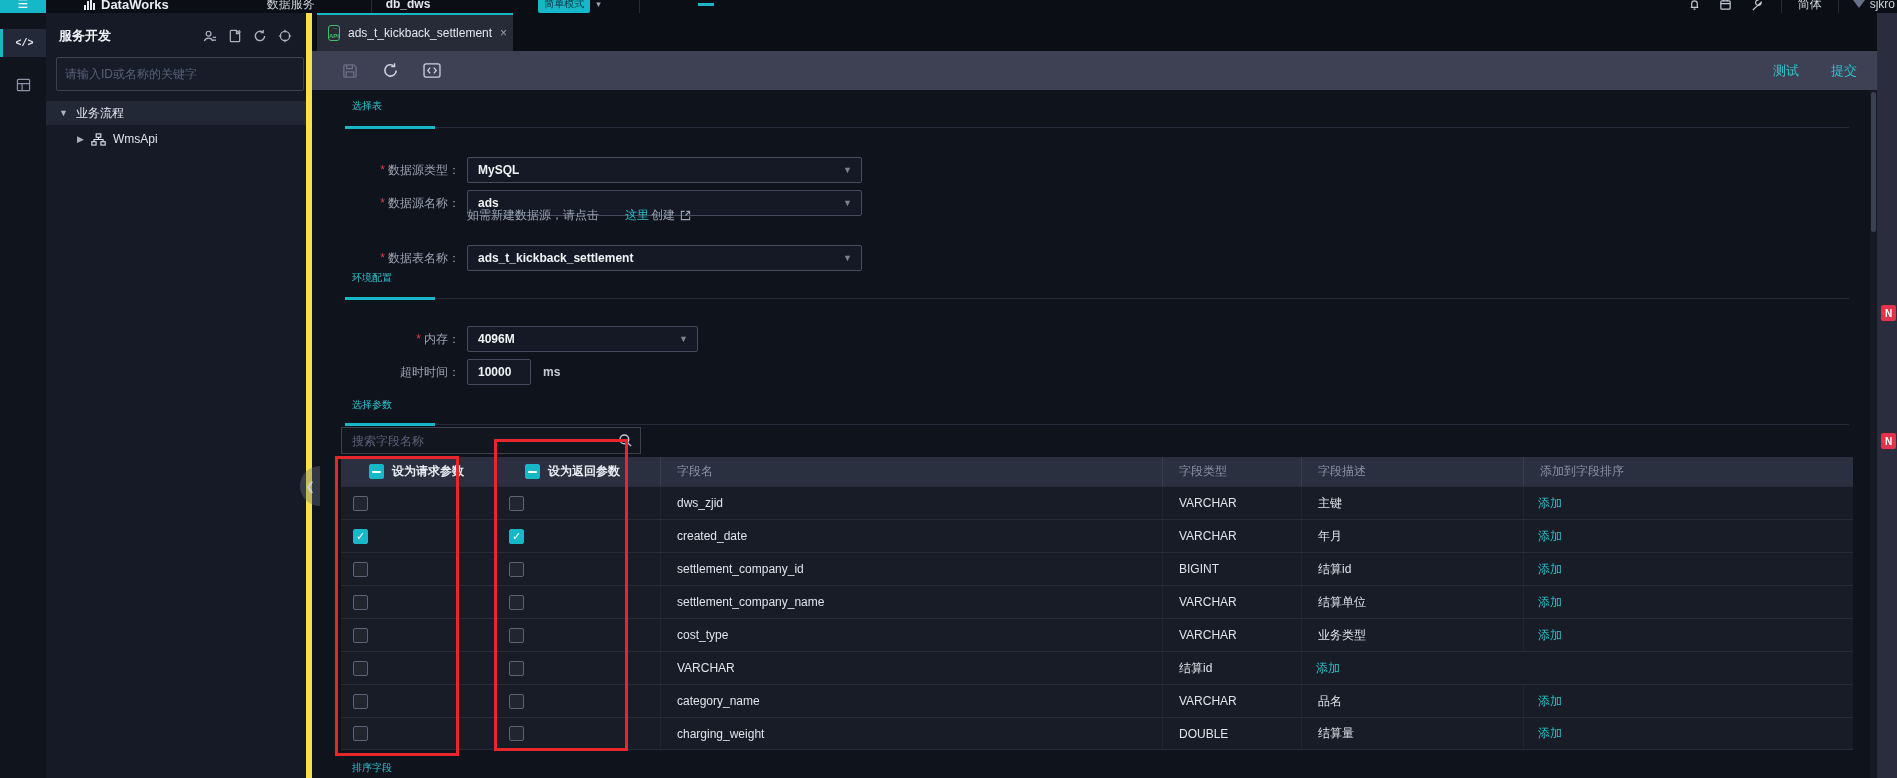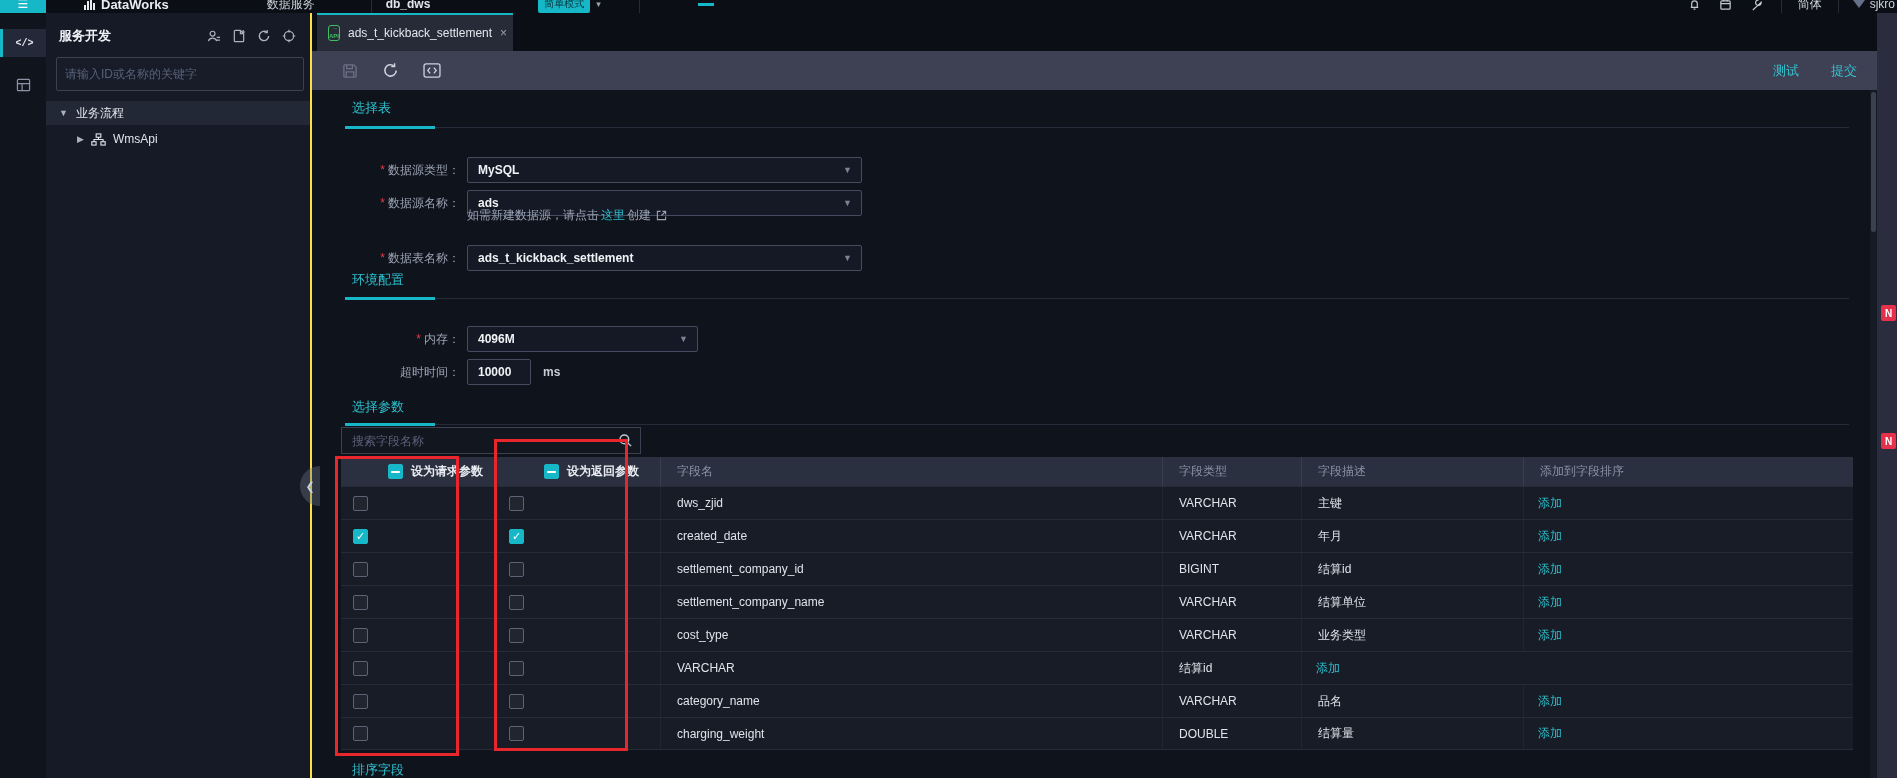--- a/index.html
+++ b/index.html
@@ -26,21 +26,21 @@
   .tb-user { display:flex; align-items:center; gap:5px; color:#cdd2dc; margin-right:0; padding-right:2px; }
   .tb-user .av { width:0; height:0; border-left:6px solid transparent; border-right:6px solid transparent; border-top:8px solid #66708a; }
 
   
   .leftrail { position:absolute; left:0; top:13px; width:46px; height:765px; background:#10141d; z-index:10; }
   .rail-item { width:46px; height:28px; margin-top:16px; display:flex; align-items:center; justify-content:center; color:#8b93a5; }
   .rail-item.active { background:#232938; border-left:3px solid #16b7c6; color:#e6e9ef; }
   .rail-code { font-family:"Liberation Mono","DejaVu Sans Mono",monospace; font-size:10px; font-weight:bold; }
 
   
-  .panel { position:absolute; left:46px; top:13px; width:266px; height:765px; background:#151a26; border-right:2px solid #fde047; z-index:9; }
+  .panel { position:absolute; left:46px; top:13px; width:266px; height:765px; background:#151a26; border-right:6px solid #fde047; z-index:9; }
   .panel-header { display:flex; align-items:center; padding:14px 14px 0 13px; }
   .panel-title { color:#f0f2f6; font-size:13px; font-weight:bold; flex:1; }
   .panel-icons { display:flex; gap:11px; color:#aab2c0; }
   .panel-icons svg { display:block; }
   .panel-search { margin:12px 8px 10px 10px; }
   .panel-search input { width:248px; height:26px; background:#171c28; border:1px solid #3b4150; border-radius:2px; color:#c6ccd8; font-size:12px; padding:16px 8px; outline:none; }
   .panel-search input::placeholder { color:#566077; }
   .tree-root { height:24px; background:#232836; display:flex; align-items:center; padding-left:13px; color:#e3e6ec; font-size:12px; gap:8px; }
   .tree-root .car { color:#aab2c0; font-size:9px; }
   .tree-child { height:28px; display:flex; align-items:center; padding-left:31px; color:#dfe3ea; font-size:12px; gap:7px; }
@@ -60,46 +60,46 @@
   .tool-ico { display:inline-flex; color:#ccd1dc; }
   .tool-ico.disabled { color:#6b7083; }
   .toolbar .spacer { flex:1; }
   .tool-link { color:#35c4d0; font-size:13px; }
   .tool-link + .tool-link { margin-left:8px; }
 
   .body { position:absolute; left:0; top:77px; width:1565px; height:688px; background:#0f131c; overflow:hidden; }
   .vscroll { position:absolute; right:0; top:0; width:7px; height:100%; background:#161a25; }
   .vscroll .thumb { position:absolute; top:2px; left:1px; width:5px; height:140px; background:#3c4150; border-radius:3px; }
 
-  .sec-title { position:absolute; left:40px; color:#2cc2ce; font-size:13px; white-space:nowrap; }
+  .sec-title { position:absolute; left:40px; color:#2cc2ce; font-size:10px; white-space:nowrap; }
   .sec-rule { position:absolute; left:33px; right:28px; height:1px; background:#262b39; }
   .sec-rule i { position:absolute; left:0; top:-1px; width:90px; height:3px; background:#16b7c6; display:block; }
 
   .frow { position:absolute; left:0; display:flex; align-items:center;margin-top:16px; }
   .flabel { width:148px; text-align:right; color:#9aa3b3; font-size:12px; white-space:nowrap; }
   .req { color:#e23d4c; margin-right:3px; font-size:12px; }
   .fsel { margin-left:7px; height:26px; background:#141925; border:1px solid #454c5f; border-radius:2px; display:flex; align-items:center; padding:0 10px; color:#f0f2f5; font-size:12px; font-weight:bold; position:relative; }
   .fsel .chev { position:absolute; right:9px; color:#7a8296; font-size:9px; font-weight:normal; }
   .finput { margin-left:7px; height:26px; background:#141925; border:1px solid #454c5f; border-radius:2px; color:#f0f2f5; font-size:12px; font-weight:bold; padding:0 10px; outline:none; }
   .funit { margin-left:12px; color:#c7ccd6; font-size:12px; font-weight:bold; }
   .help { position:absolute; left:155px; color:#9aa3b3; font-size:12px; display:flex; align-items:center; gap:2px; }
-  .help a { color:#2cc2ce; text-decoration:none; }
+  .help a { color:#2cc2ce; text-decoration:none;margin-left:24px; }
   .ext-ico { display:inline-flex; margin-left:3px; color:#9aa3b3; }
 
   .psearch { position:absolute; left:29px; width:300px; height:27px; background:#12161f; border:1px solid #3b4150; }
   .psearch input { width:100%; height:100%; background:transparent; border:none; outline:none; color:#7dd3fc; font-size:12px; padding:0 30px 0 10px; }
   .psearch input::placeholder { color:#59617a; }
   .psearch .mag { position:absolute; right:7px; top:5px; color:#c3c9d4; }
 
   
   .ptable { position:absolute; left:29px; width:1512px; }
   .thead { display:grid; grid-template-columns:156px 164px 502px 139px 222px 329px; height:29px; background:#2b3040; }
   .thead > div { display:flex; align-items:center; border-right:1px solid rgba(255,255,255,0.07); }
   .thead > div:last-child { border-right:none; }
-  .th-check { padding-left:16px; gap:8px; color:#e9ecf1; font-size:12px; font-weight:bold;margin-left:31px; }
+  .th-check { padding-left:28px; gap:8px; color:#e9ecf1; font-size:12px; font-weight:bold; }
   .th-plain { padding-left:16px; color:#8a93a6; font-size:12px; font-weight:normal; }
   .trow { display:grid; grid-template-columns:156px 164px 502px 139px 222px 329px; height:33px; background:#181c27; border-top:1px solid #262c3a; }
   .trow > div { display:flex; align-items:center; border-right:1px solid rgba(255,255,255,0.045); overflow:hidden; }
   .trow > div:last-child { border-right:none; }
   .trow { border-bottom:0; }
   .ptable .trow:last-child { border-bottom:1px solid #262c3a; }
   .tc.cbc { padding-left:12px; }
   .tc.txt { padding-left:16px; color:#dfe3ea; font-size:12px; }
   .addlink { color:#2cc2ce; font-size:12px; padding-left:14px; text-decoration:none; cursor:pointer; }
 

